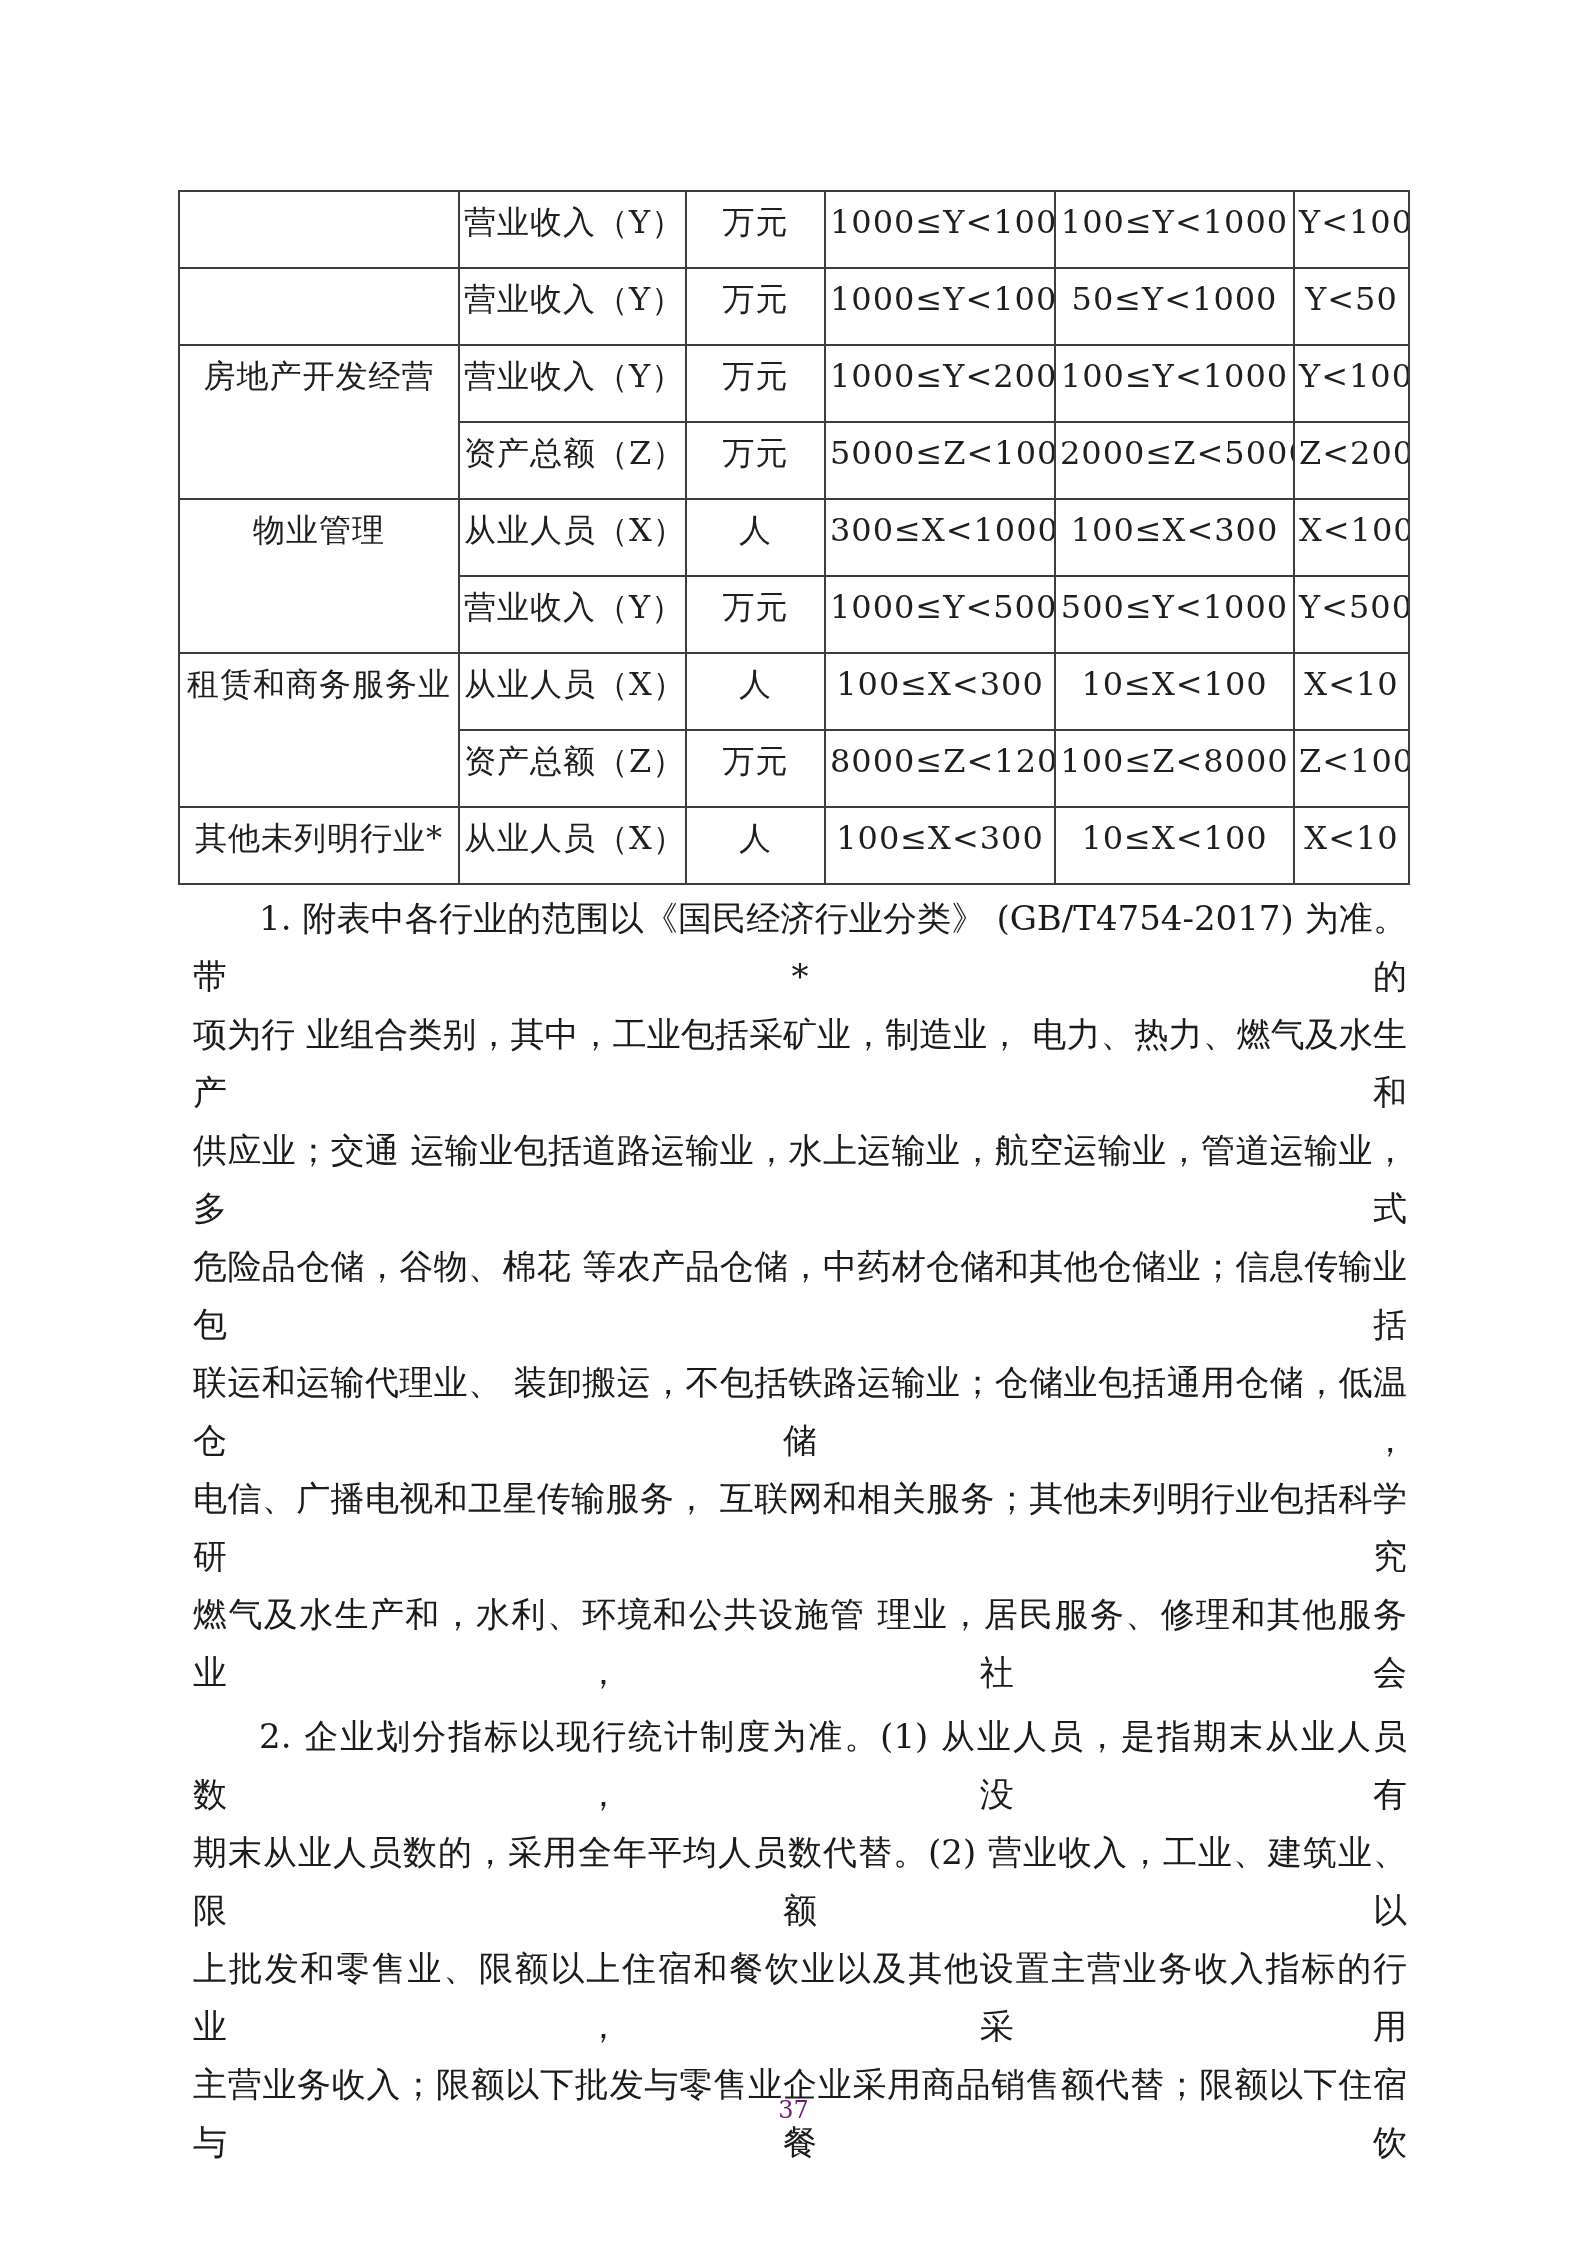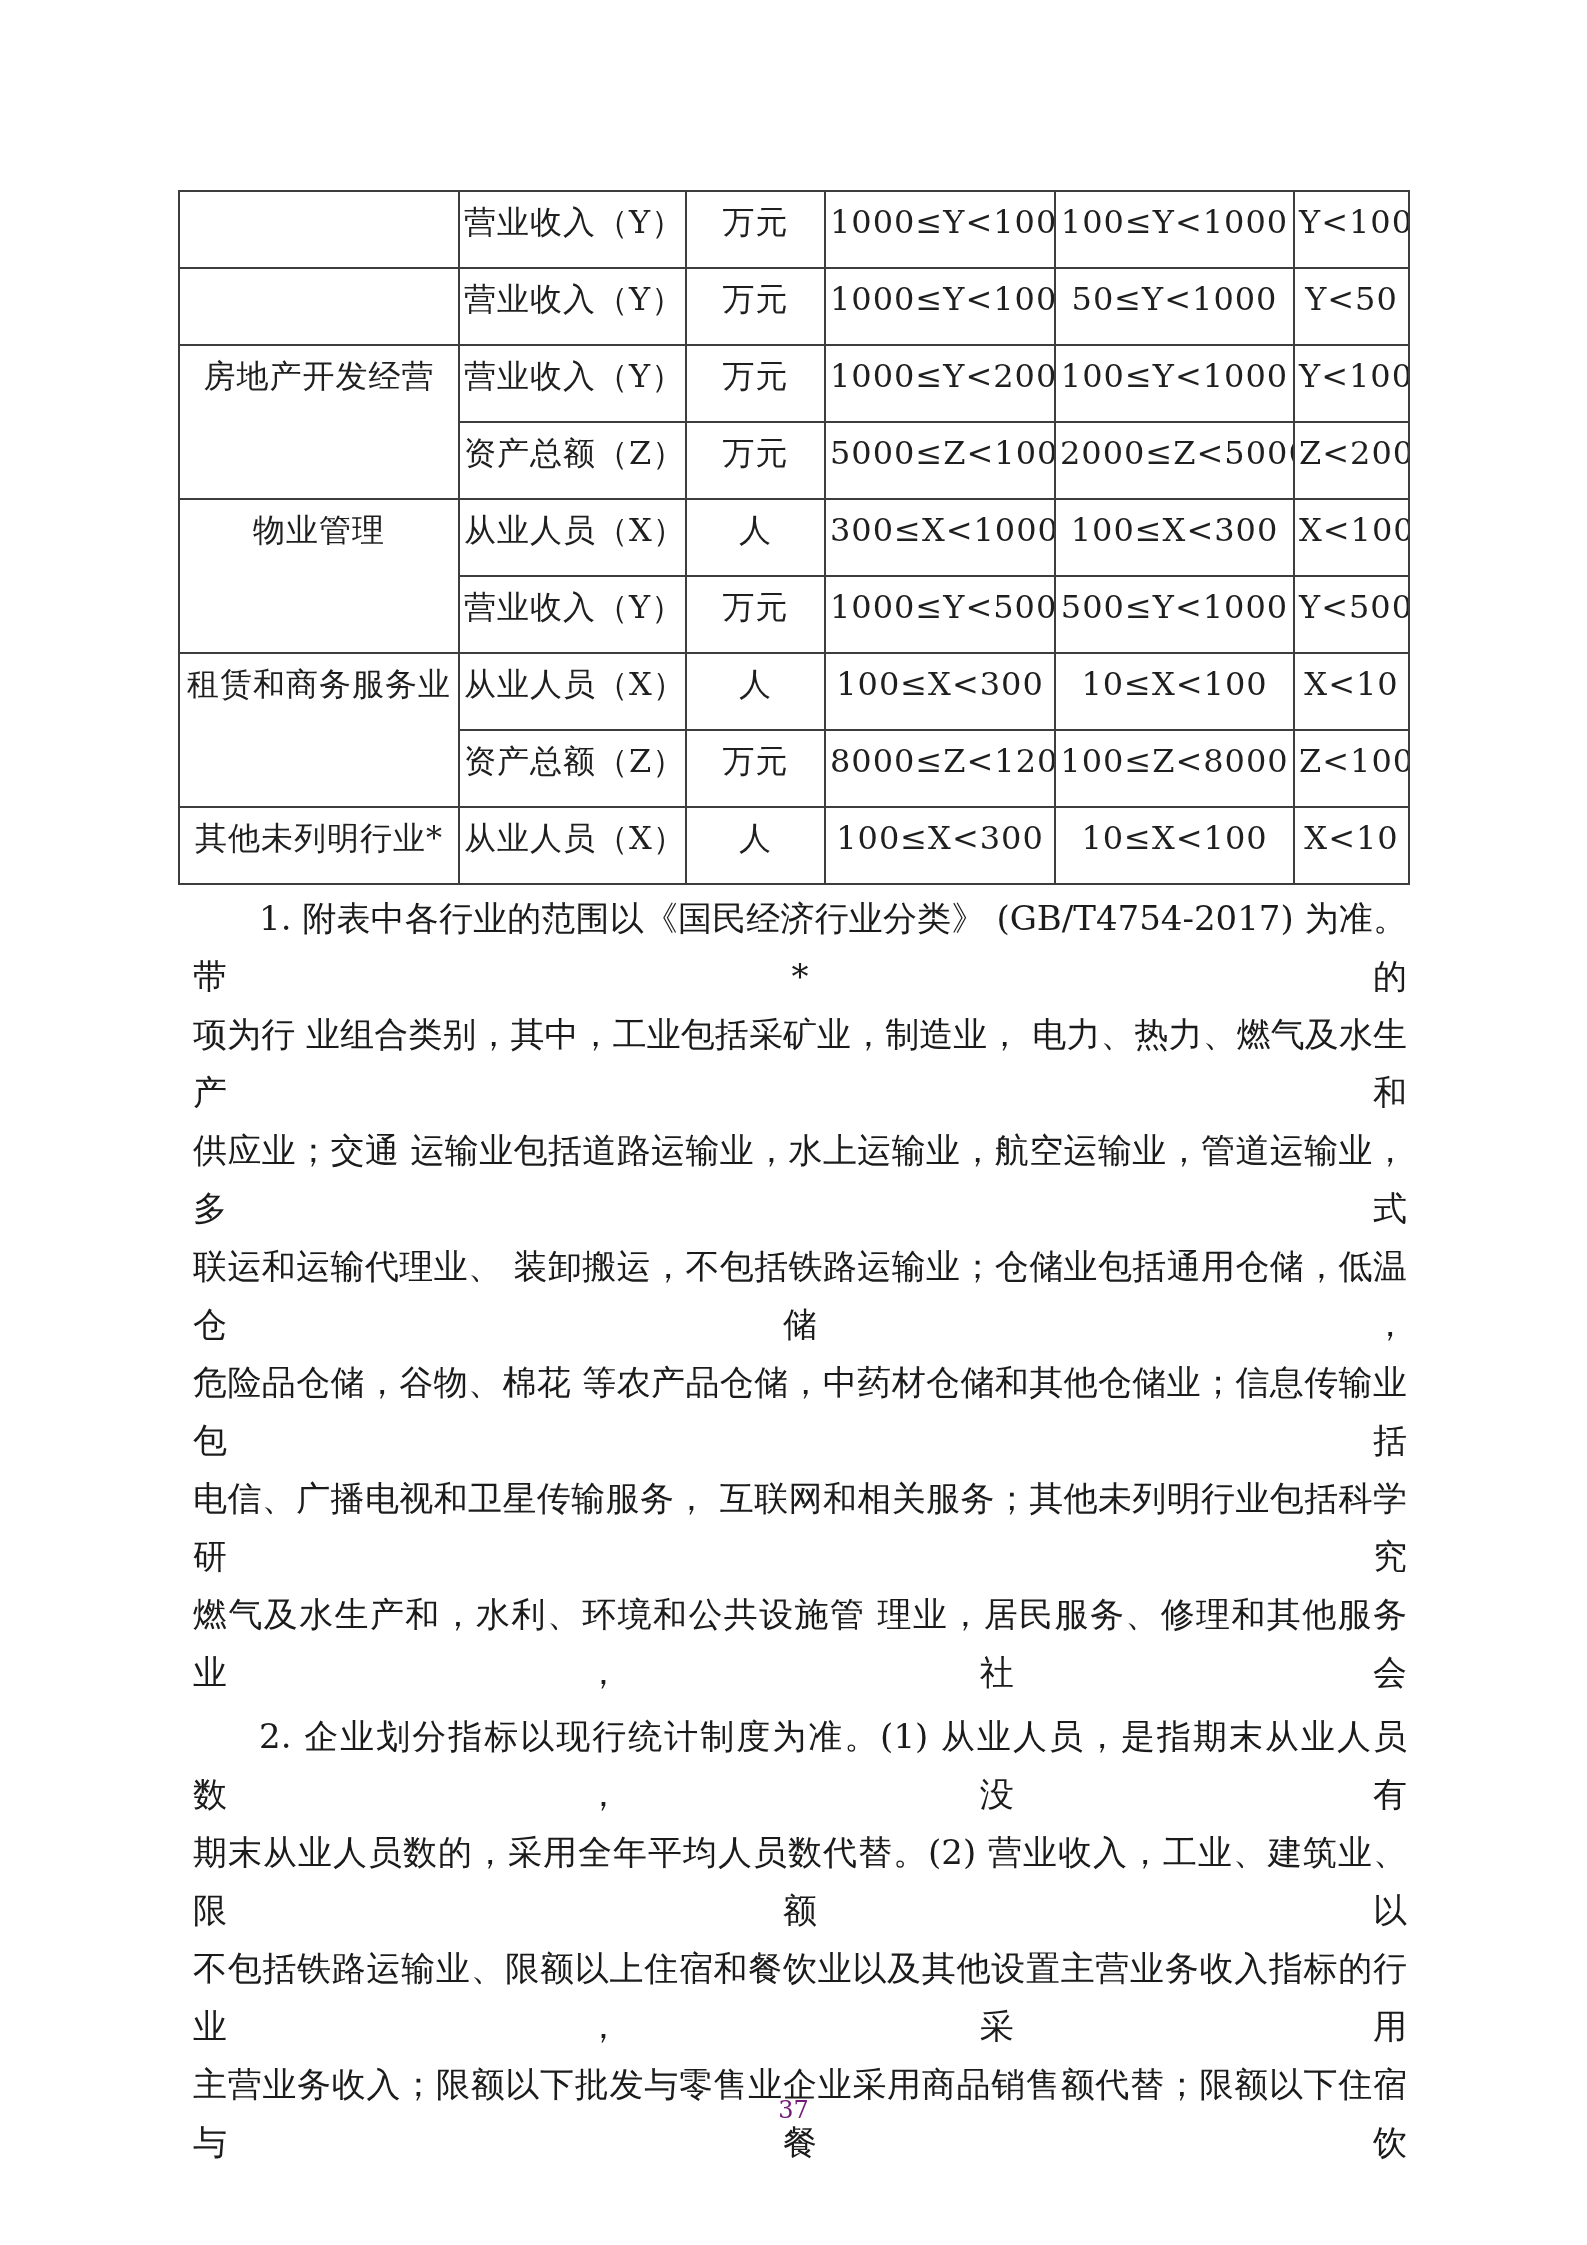--- a/index.html
+++ b/index.html
@@ -162,29 +162,29 @@
         <td>X&lt;10</td>
       </tr>
     </tbody>
   </table>
 
   <div class="notes">
     <div class="para">
       <div class="note-line first">1. 附表中各行业的范围以《国民经济行业分类》  (GB/T4754-2017) 为准。带*的</div>
       <div class="note-line">项为行 业组合类别，其中，工业包括采矿业，制造业， 电力、热力、燃气及水生产和</div>
       <div class="note-line">供应业；交通 运输业包括道路运输业，水上运输业，航空运输业，管道运输业，多式</div>
+      <div class="note-line">危险品仓储，谷物、棉花 等农产品仓储，中药材仓储和其他仓储业；信息传输业包括</div>
       <div class="note-line">联运和运输代理业、 装卸搬运，不包括铁路运输业；仓储业包括通用仓储，低温仓储，</div>
-      <div class="note-line">危险品仓储，谷物、棉花 等农产品仓储，中药材仓储和其他仓储业；信息传输业包括</div>
       <div class="note-line">电信、广播电视和卫星传输服务， 互联网和相关服务；其他未列明行业包括科学研究</div>
       <div class="note-line">燃气及水生产和，水利、环境和公共设施管 理业，居民服务、修理和其他服务业，社会</div>
     </div>
     <div class="para para2">
       <div class="note-line first">2. 企业划分指标以现行统计制度为准。(1) 从业人员，是指期末从业人员数，没有</div>
       <div class="note-line">期末从业人员数的，采用全年平均人员数代替。(2) 营业收入，工业、建筑业、限额以</div>
-      <div class="note-line">不包括铁路运输业、限额以上住宿和餐饮业以及其他设置主营业务收入指标的行业，采用</div>
+      <div class="note-line">上批发和零售业、限额以上住宿和餐饮业以及其他设置主营业务收入指标的行业，采用</div>
       <div class="note-line">主营业务收入；限额以下批发与零售业企业采用商品销售额代替；限额以下住宿与餐饮</div>
 
     </div>
   </div>
 
   <div class="page-number">37</div>
 
 </div>
 
 </body></html>

